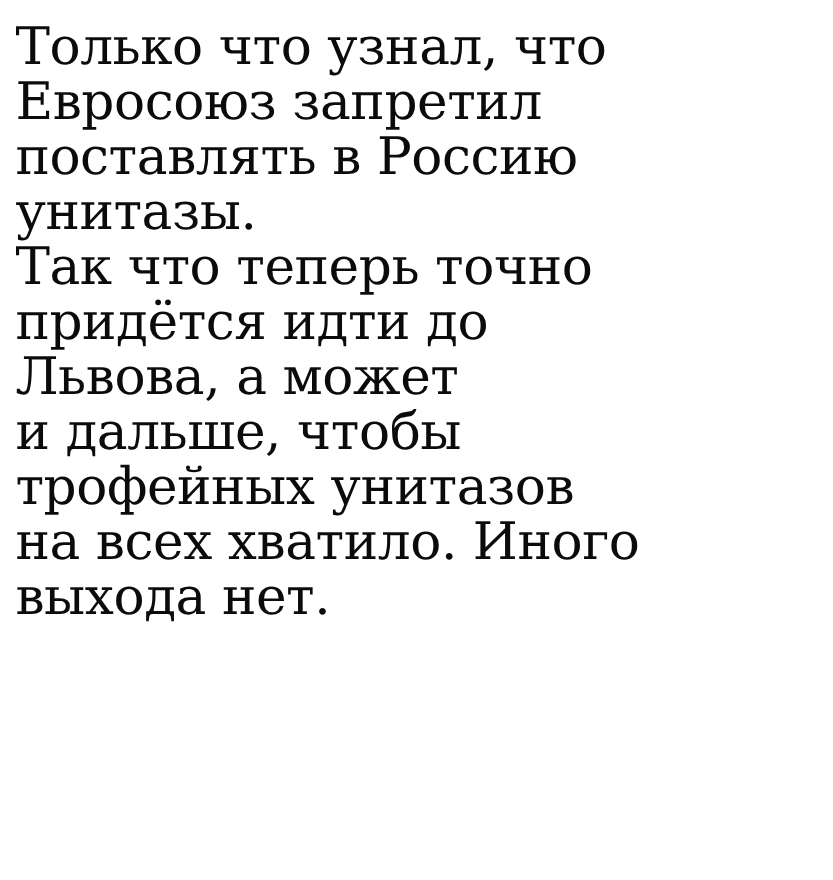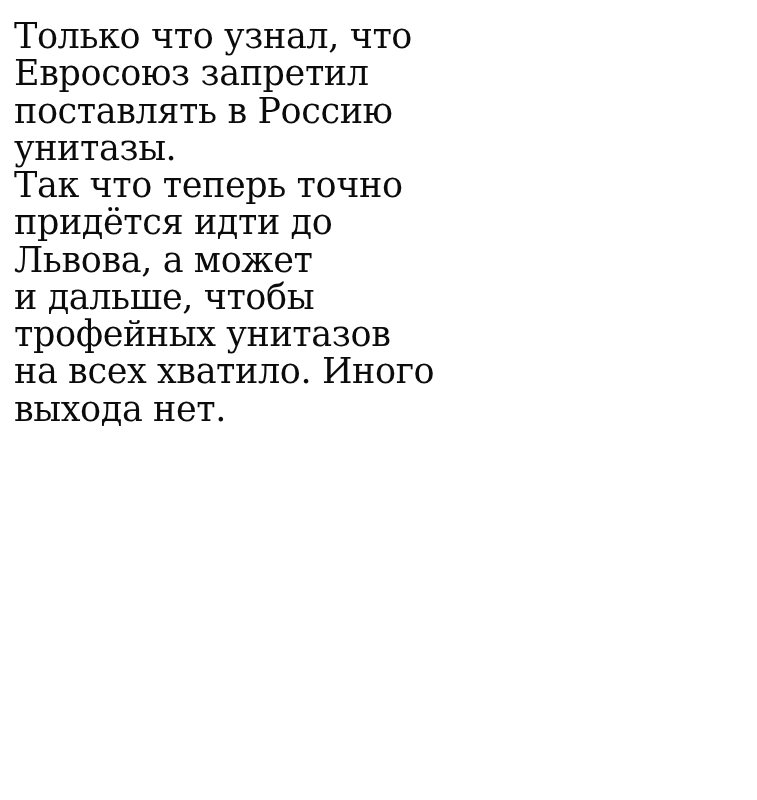--- a/index.html
+++ b/index.html
@@ -39,21 +39,21 @@
     height: 4px;
     background: #ffffff;
   }
   .meme-text {
     position: absolute;
     left: 14px;
     top: 18px;
     right: 10px;
     color: #0b0b0b;
     font-family: "DejaVu Serif", serif;
-    font-size: 35px;
+    font-size: 47px;
     line-height: 1.065;
     font-weight: 400;
     letter-spacing: -0.4px;
     white-space: pre-line;
     word-break: normal;
   }
   .watermark {
     position: absolute;
     left: 18px;
     bottom: 2px;

